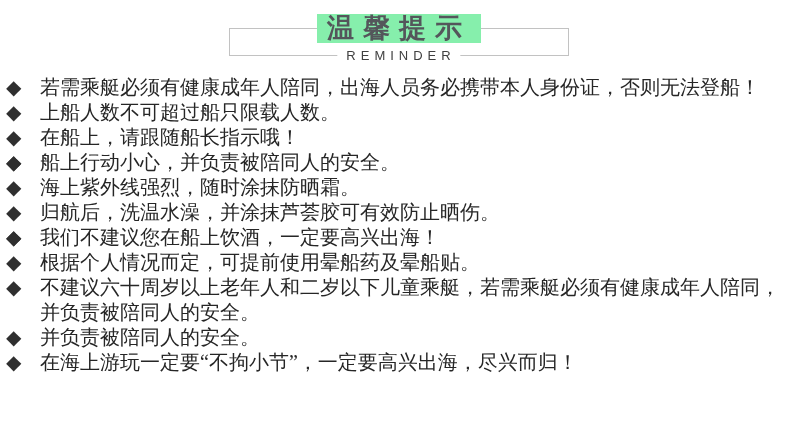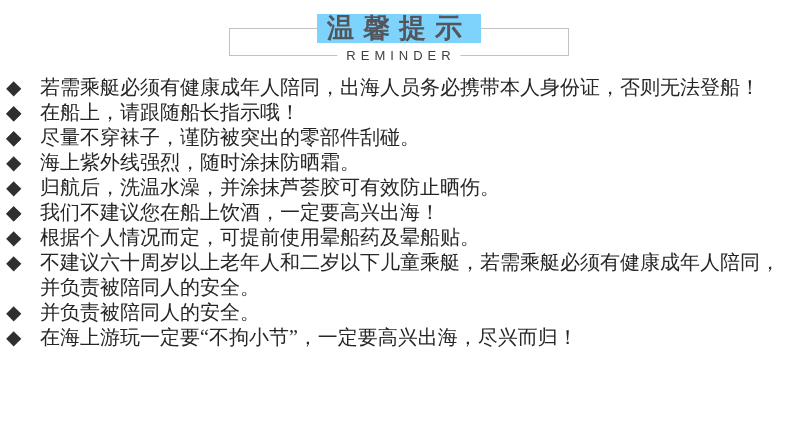--- a/index.html
+++ b/index.html
@@ -12,21 +12,21 @@
     position: relative; width: 800px; height: 436px; background: #ffffff;
   }
   
   .header-box {
     position: absolute; top: 28px; left: 229px;
     width: 340px; height: 28px;
     border: 1px solid #c2c2c2;
   }
   .title {
     position: absolute; top: -15px; left: 50%; transform: translateX(-50%);
-    background: #7dd3fc; padding: 0 10px;
+    background: #86efac; padding: 0 10px;
     font-family: "Liberation Sans", sans-serif; font-weight: bold;
     font-size: 27px; line-height: 29px; letter-spacing: 9px;
     color: #54565b; white-space: nowrap;
   }
   .subtitle {
     position: absolute; bottom: -9px; left: 50%; transform: translateX(-50%);
     background: #ffffff; padding: 0 5px 0 9px;
     font-family: "Liberation Sans", sans-serif;
     font-size: 13px; line-height: 17px; letter-spacing: 5px;
     color: #404040; white-space: nowrap;
@@ -58,34 +58,35 @@
     <div class="subtitle">REMINDER</div>
   </div>
   <ul class="notice-list">
   <li class="notice-item">
     <span class="bullet">◆</span>
     <span>若需乘艇必须有健康成年人陪同，出海人员务必携带本人身份证，否则无法登船！</span>
   </li>
 
   <li class="notice-item">
     <span class="bullet">◆</span>
+    <span>上船人数不可超过船只限载人数。</span>
   </li>
 
   <li class="notice-item">
     <span class="bullet">◆</span>
     <span>在船上，请跟随船长指示哦！</span>
   </li>
 
   <li class="notice-item">
     <span class="bullet">◆</span>
   </li>
 
   <li class="notice-item">
     <span class="bullet">◆</span>
-    <span>尽量不穿袜子，谨防被突出的零部件刮碰。</span>
+    <span>船上行动小心，并负责被陪同人的安全。</span>
   </li>
 
   <li class="notice-item">
     <span class="bullet">◆</span>
     <span>海上紫外线强烈，随时涂抹防晒霜。</span>
   </li>
 
   <li class="notice-item">
     <span class="bullet">◆</span>
     <span>归航后，洗温水澡，并涂抹芦荟胶可有效防止晒伤。</span>

